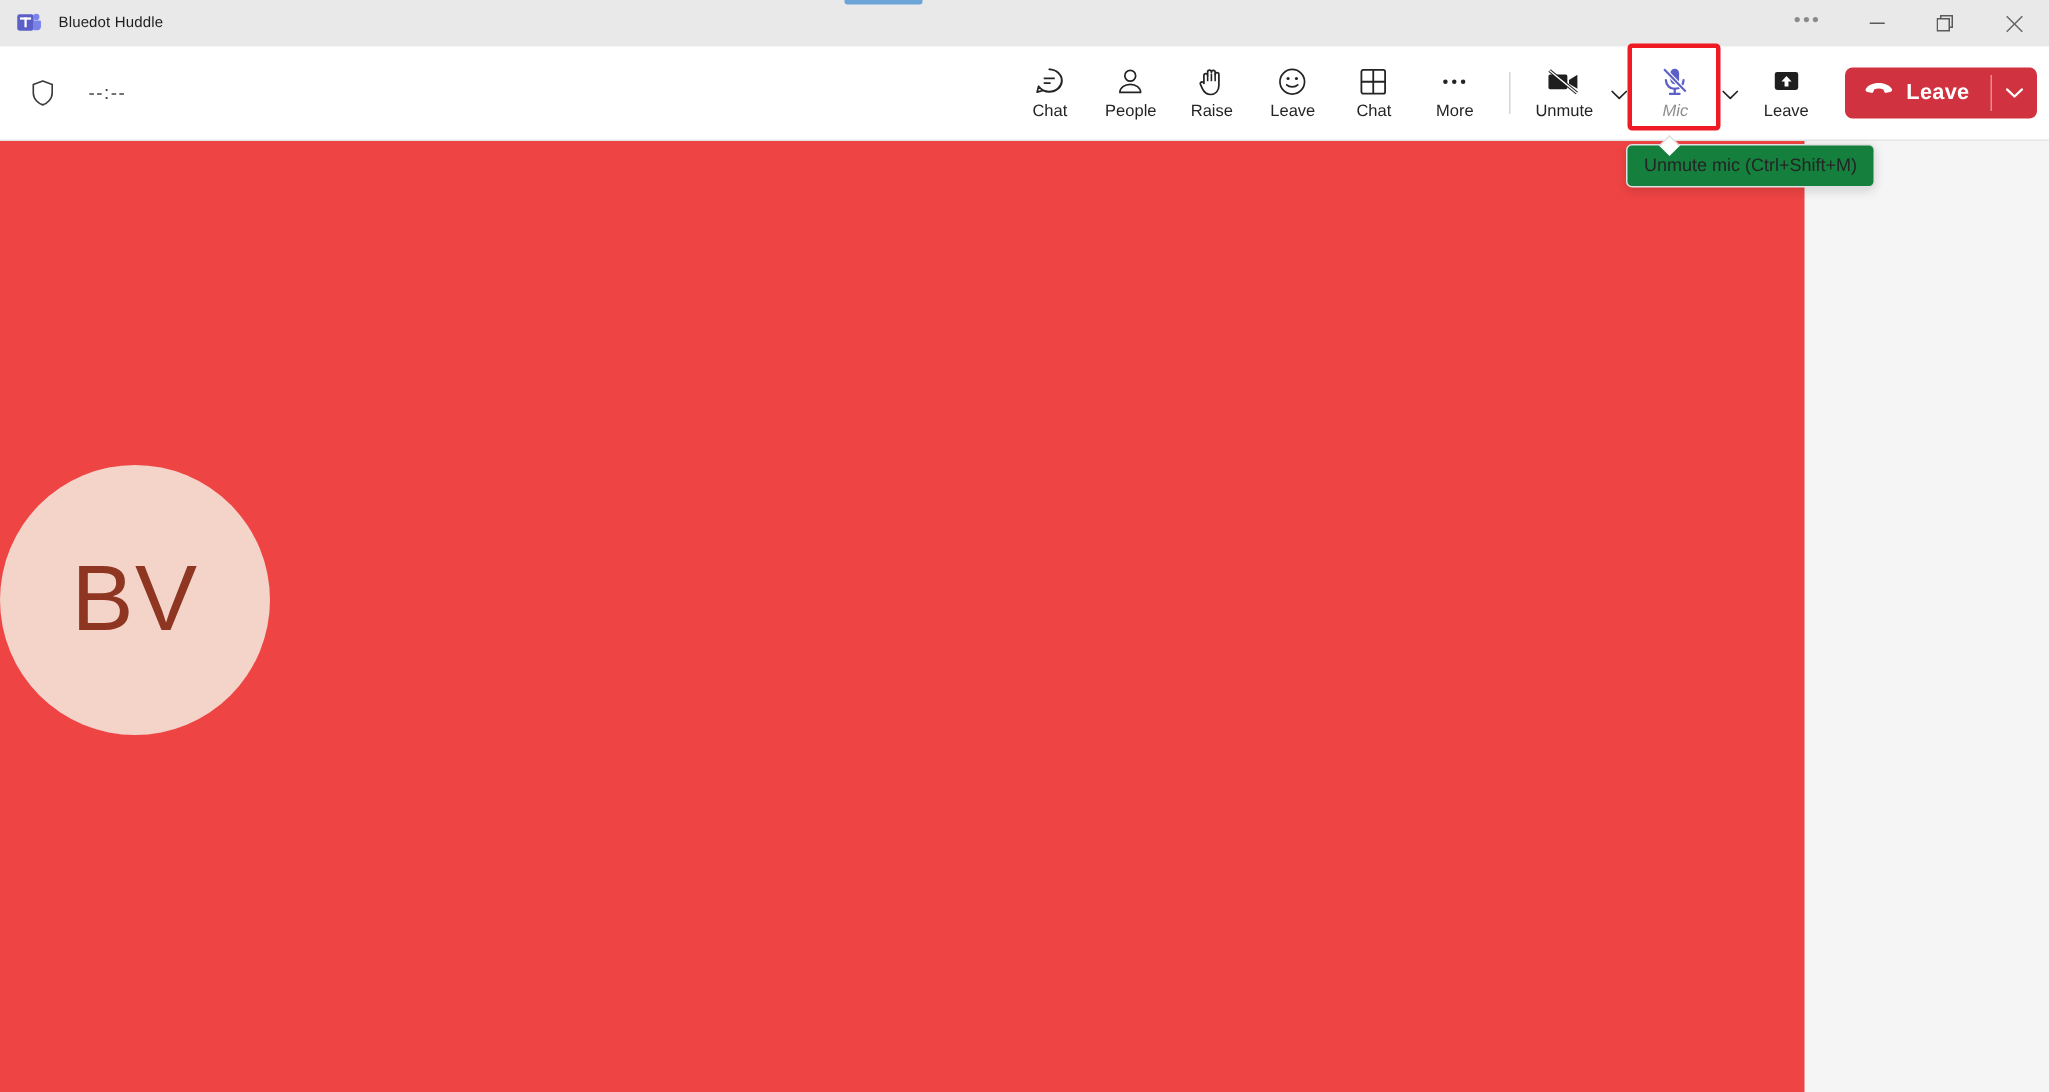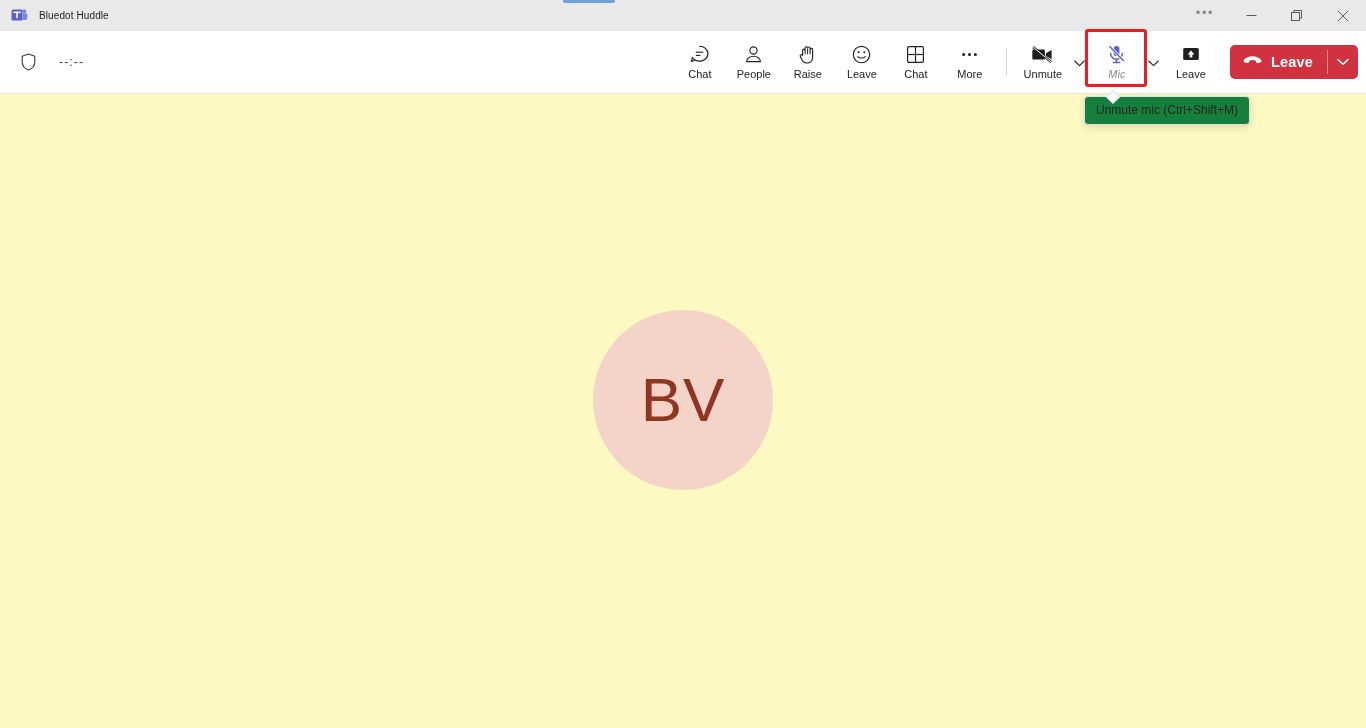--- a/index.html
+++ b/index.html
@@ -232,26 +232,25 @@
     background: #fff;
     border-left: 1px solid #e0e0e0;
     border-top: 1px solid #e0e0e0;
     transform: rotate(45deg);
   }
 
   
   .stage {
     position: absolute;
     top: 94px; left: 0;
-    width: 1366px;
+    width: 1203px;
     height: 634px;
-    background: #fef9c3;
+    background: #ef4444;
     display: flex;
     flex-direction: column;
-    align-items: center;
   }
   .avatar {
     margin-top: 216px;
     width: 180px;
     height: 180px;
     border-radius: 50%;
     background: #f4d3c9;
     display: flex;
     align-items: center;
     justify-content: center;

